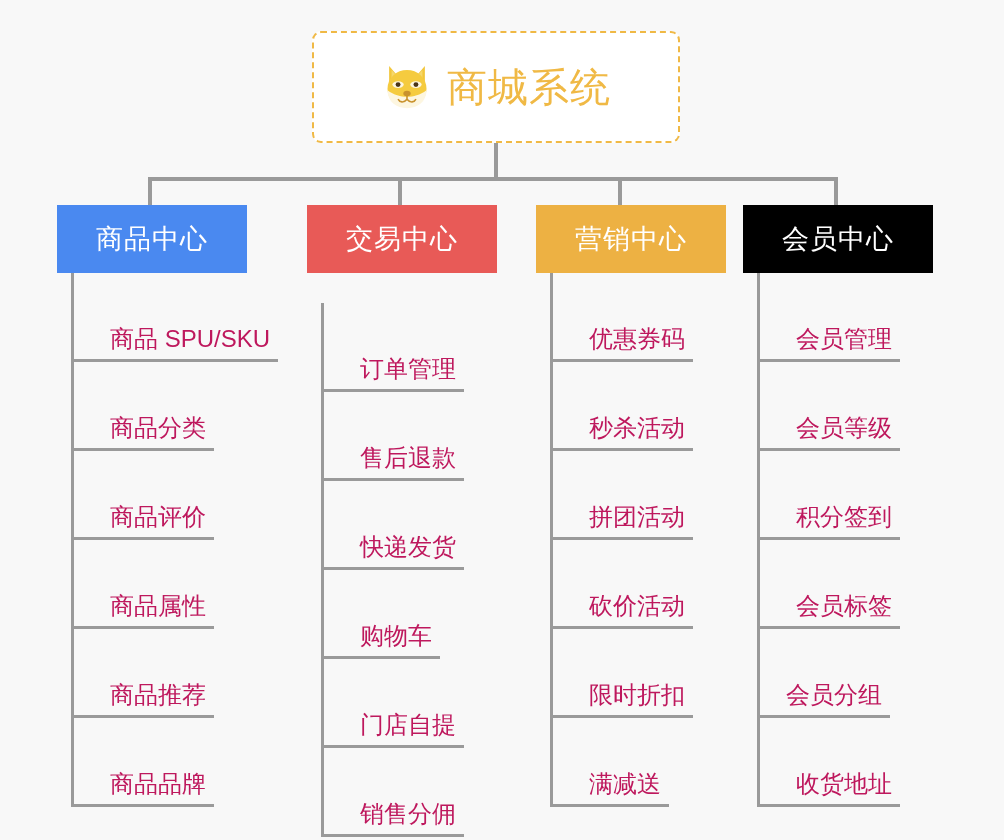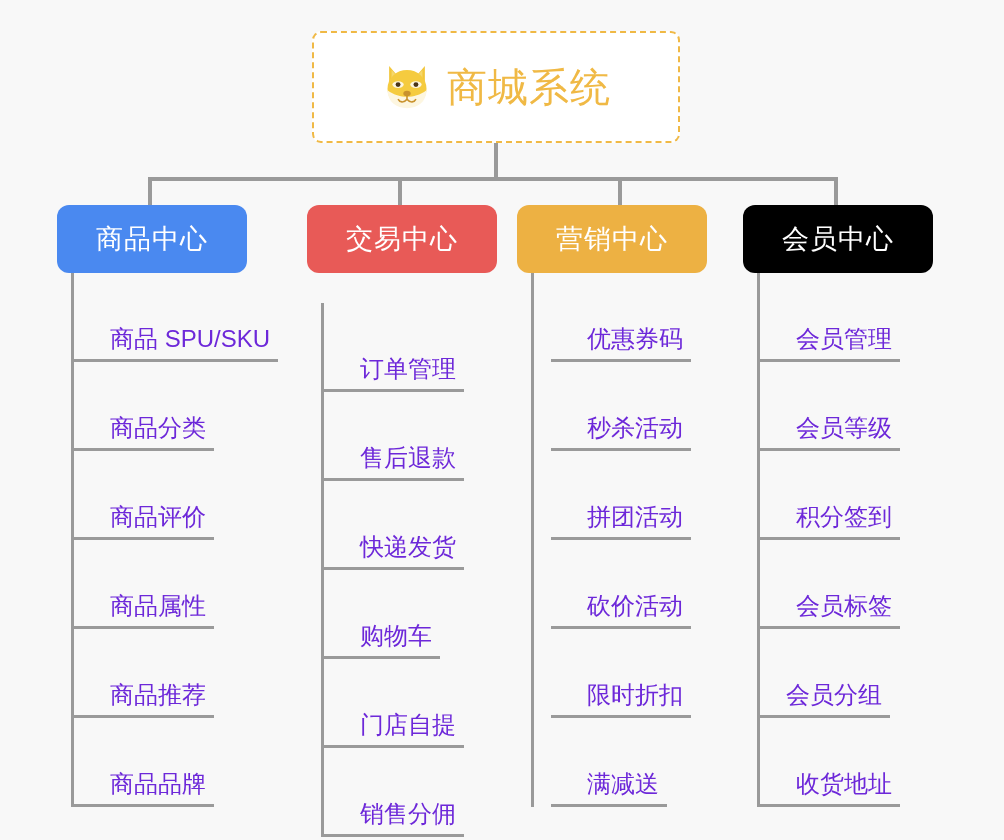--- a/index.html
+++ b/index.html
@@ -74,21 +74,21 @@
   }
 
   
   .column {
     position: absolute;
     top: 205px;
     width: 190px;
   }
   .col-header {
     height: 68px;
-    border-radius: 12px;
+    border-radius: 0;
     display: flex;
     align-items: center;
     justify-content: center;
     color: #ffffff;
     font-size: 27px;
     letter-spacing: 1px;
     box-sizing: border-box;
   }
   .leaf-stack {
     position: relative;
@@ -101,21 +101,21 @@
     height: 89px;
     display: flex;
     align-items: flex-end;
     box-sizing: border-box;
   }
   .leaf-label {
     display: inline-block;
     margin-left: 34px;
     padding: 0 8px 5px 2px;
     font-size: 24px;
-    color: #6d28d9;
+    color: #be185d;
     white-space: nowrap;
     border-bottom: 3px solid #9a9a9a;
     line-height: 1.25;
   }
   
   .leaf-underline-lead {
     position: absolute;
     left: 0;
     bottom: 0;
     width: 36px;
@@ -212,25 +212,25 @@
         <span class="leaf-underline-lead" style="background: rgb(154, 154, 154);"></span>
         <span class="leaf-label" style="border-bottom-color: rgb(154, 154, 154);">门店自提</span>
       </div>
       <div class="leaf">
         <span class="leaf-underline-lead" style="background: rgb(154, 154, 154);"></span>
         <span class="leaf-label" style="border-bottom-color: rgb(154, 154, 154); text-align: center;">销售分佣</span>
       </div>
     </div>
   </div>
 
-  <div class="column" style="left:517px">
+  <div class="column" style="left:536px">
     <div class="col-header" style="background: rgb(237, 177, 67);">
       <span>营销中心</span>
     </div>
-    <div class="leaf-stack" style="border-left-color: rgb(154, 154, 154); padding-left: 17px;">
+    <div class="leaf-stack" style="border-left-color: rgb(154, 154, 154);">
       <div class="leaf">
         <span class="leaf-underline-lead" style="background: rgb(154, 154, 154);"></span>
         <span class="leaf-label" style="border-bottom-color: rgb(154, 154, 154);">优惠券码</span>
       </div>
       <div class="leaf">
         <span class="leaf-underline-lead" style="background: rgb(154, 154, 154);"></span>
         <span class="leaf-label" style="border-bottom-color: rgb(154, 154, 154);">秒杀活动</span>
       </div>
       <div class="leaf">
         <span class="leaf-underline-lead" style="background: rgb(154, 154, 154);"></span>

